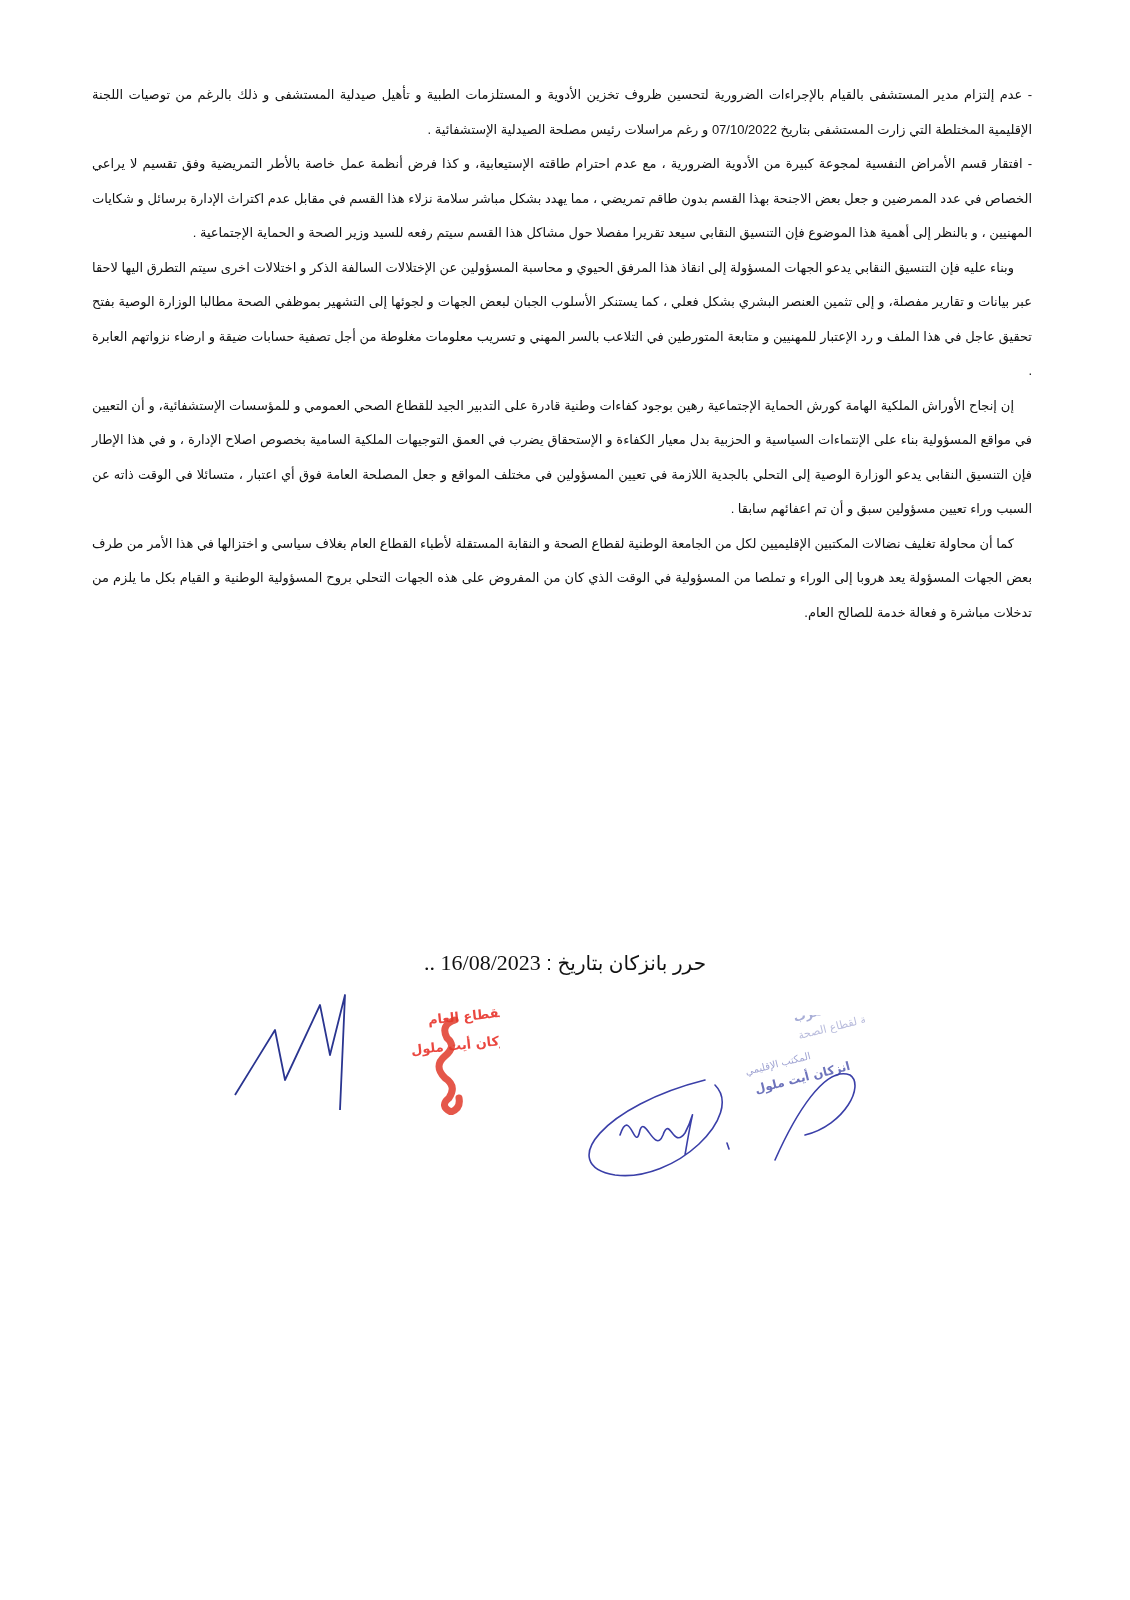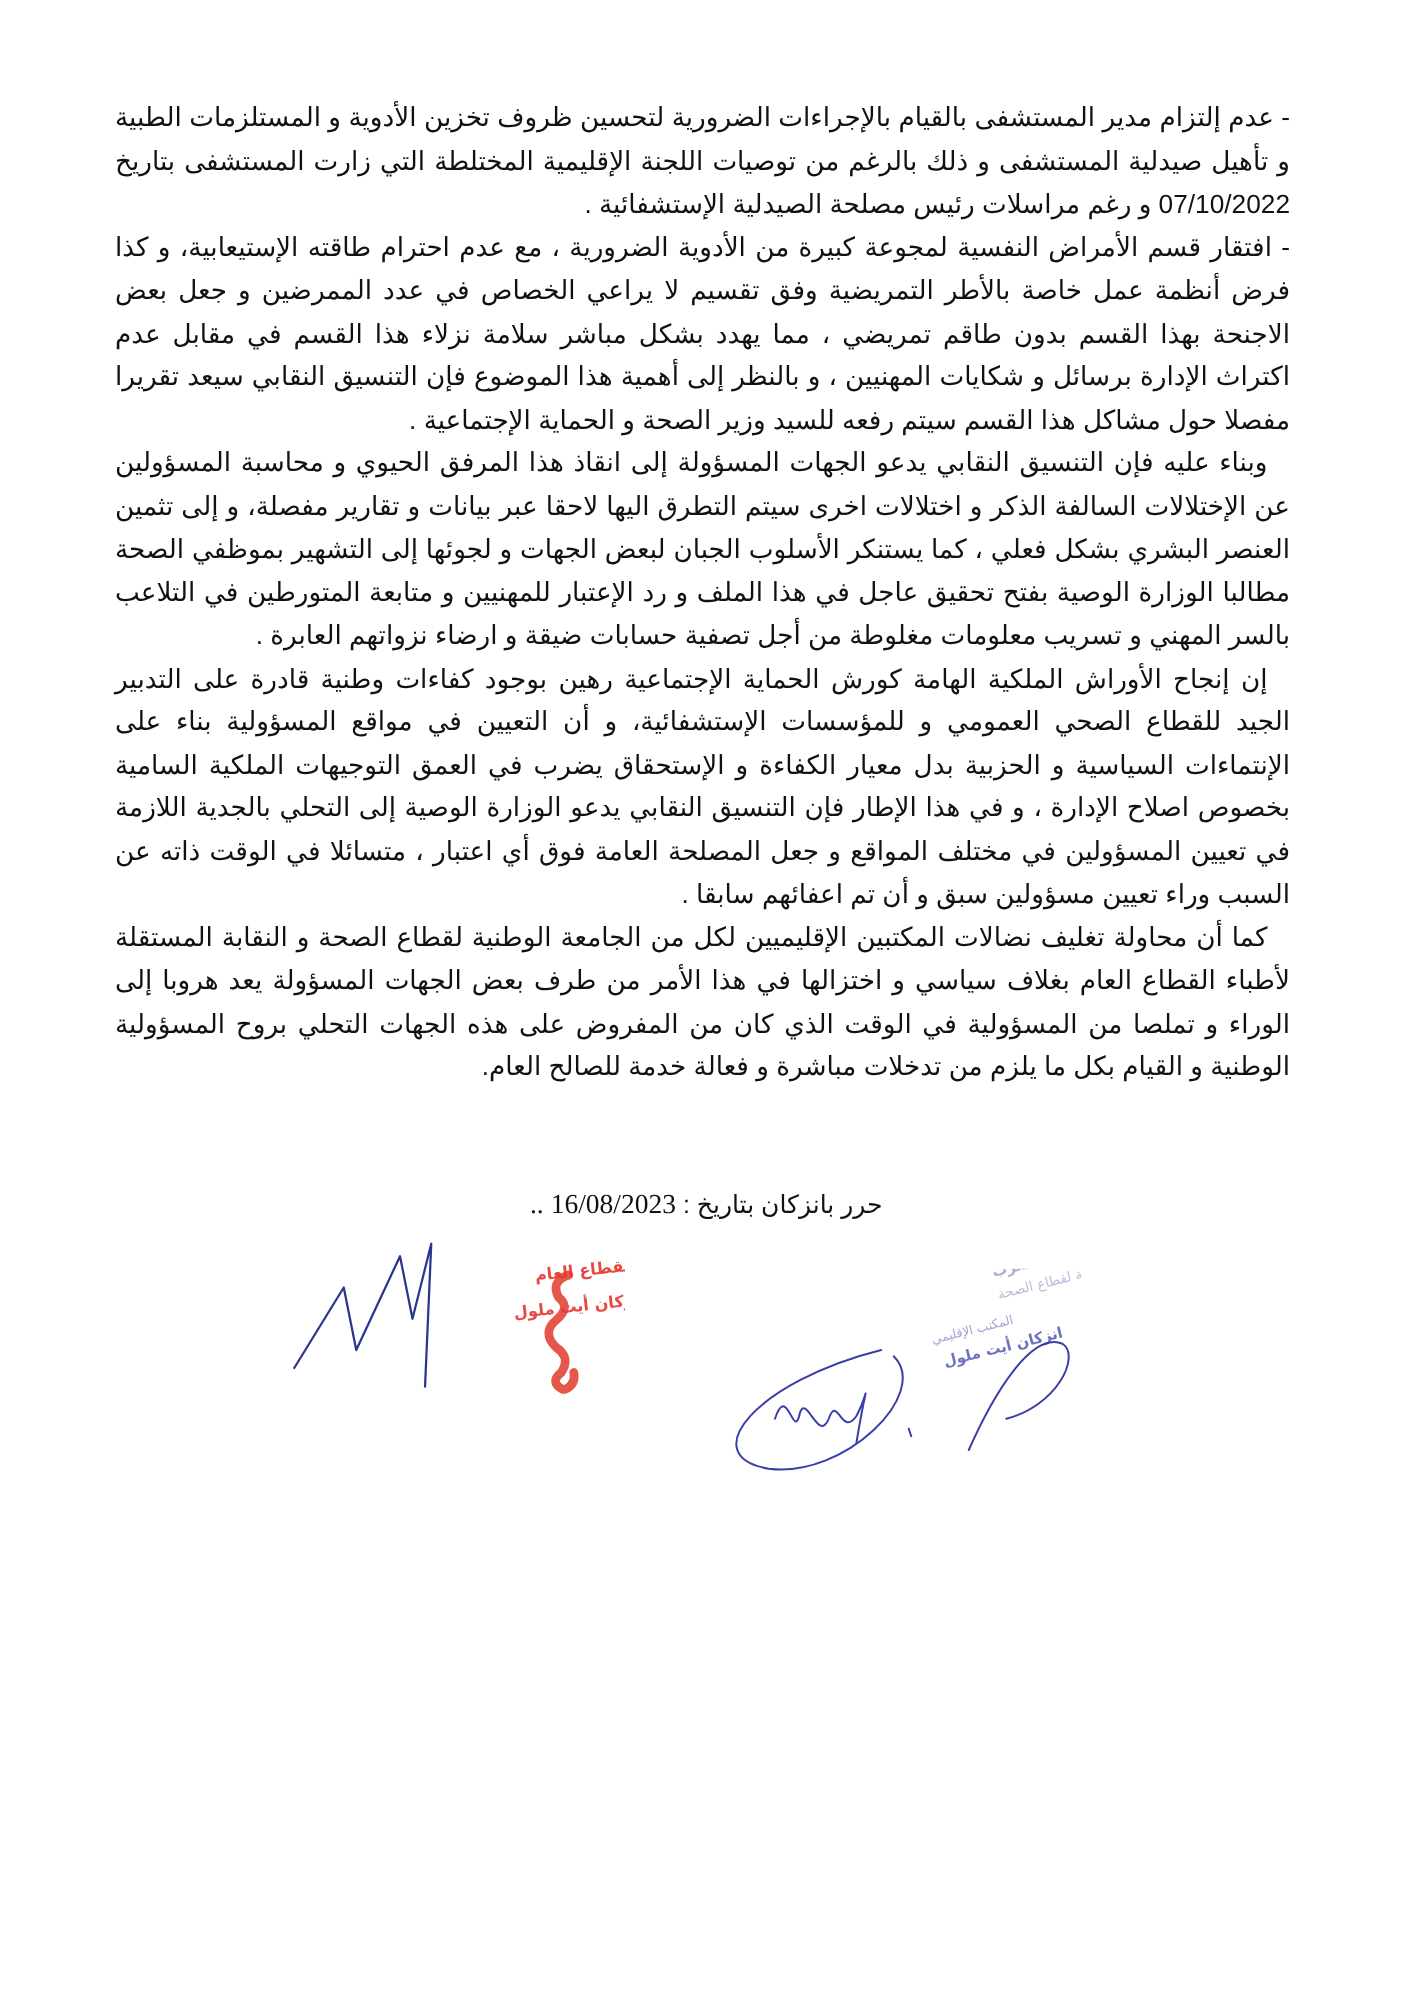--- a/index.html
+++ b/index.html
@@ -1,21 +1,21 @@
 <!DOCTYPE html>
 <html><head>
 <meta charset="utf-8">
 <style>
   html, body { margin: 0; padding: 0; background: #ffffff; }
   body { width: 1130px; height: 1600px; position: relative; overflow: hidden; }
   .page {
     position: absolute; left: 92px; top: 78px; width: 940px;
     direction: rtl; text-align: justify; text-align-last: right;
     font-family: "Liberation Sans", "DejaVu Sans", sans-serif;
-    font-size: 21px; line-height: 34.5px; color: #111111;
+    font-size: 13px; line-height: 34.5px; color: #111111;
   }
   .para { margin: 0; padding: 0; }
   .indent { text-indent: 18px; }
   .date-line {
     position: absolute; left: 0; width: 1130px; top: 950px;
     text-align: center; direction: rtl;
     font-family: "Liberation Sans", "DejaVu Sans", sans-serif;
     font-size: 20px; color: #111; box-sizing: border-box;
   }
   .date-line .num { font-family: "Liberation Serif", "DejaVu Serif", serif; font-size: 22px; }

